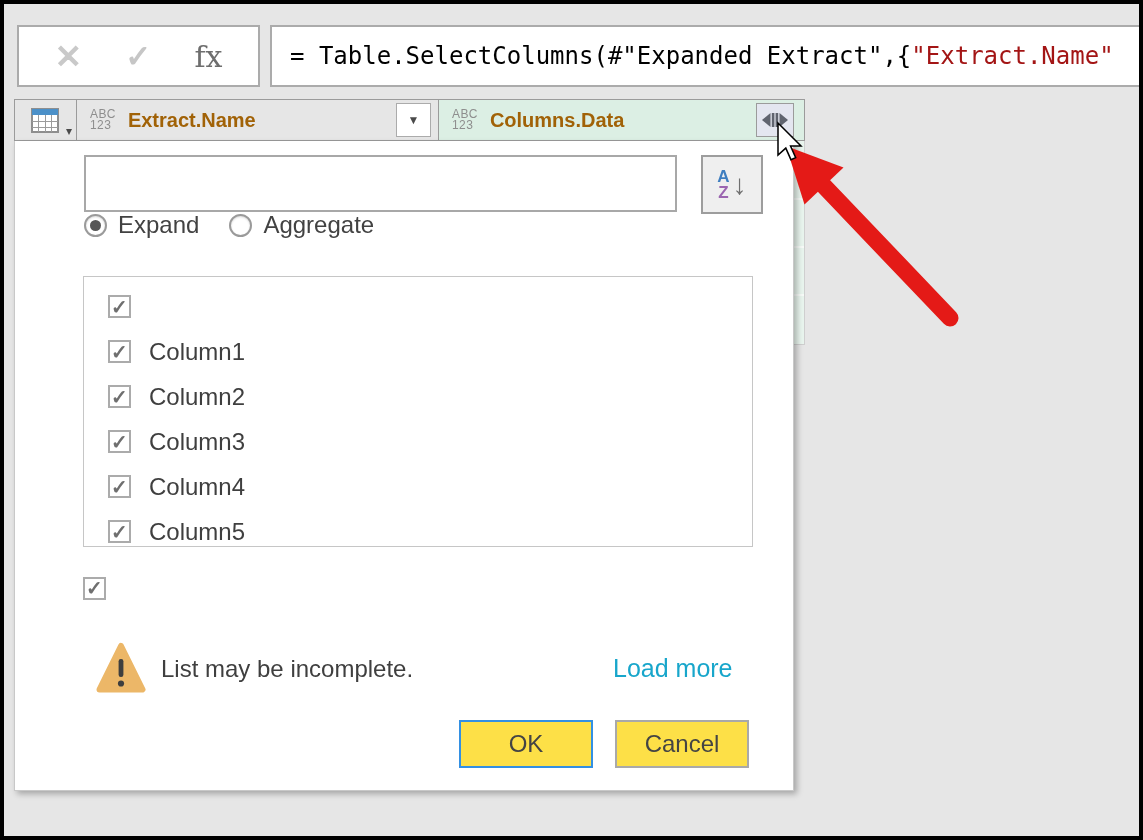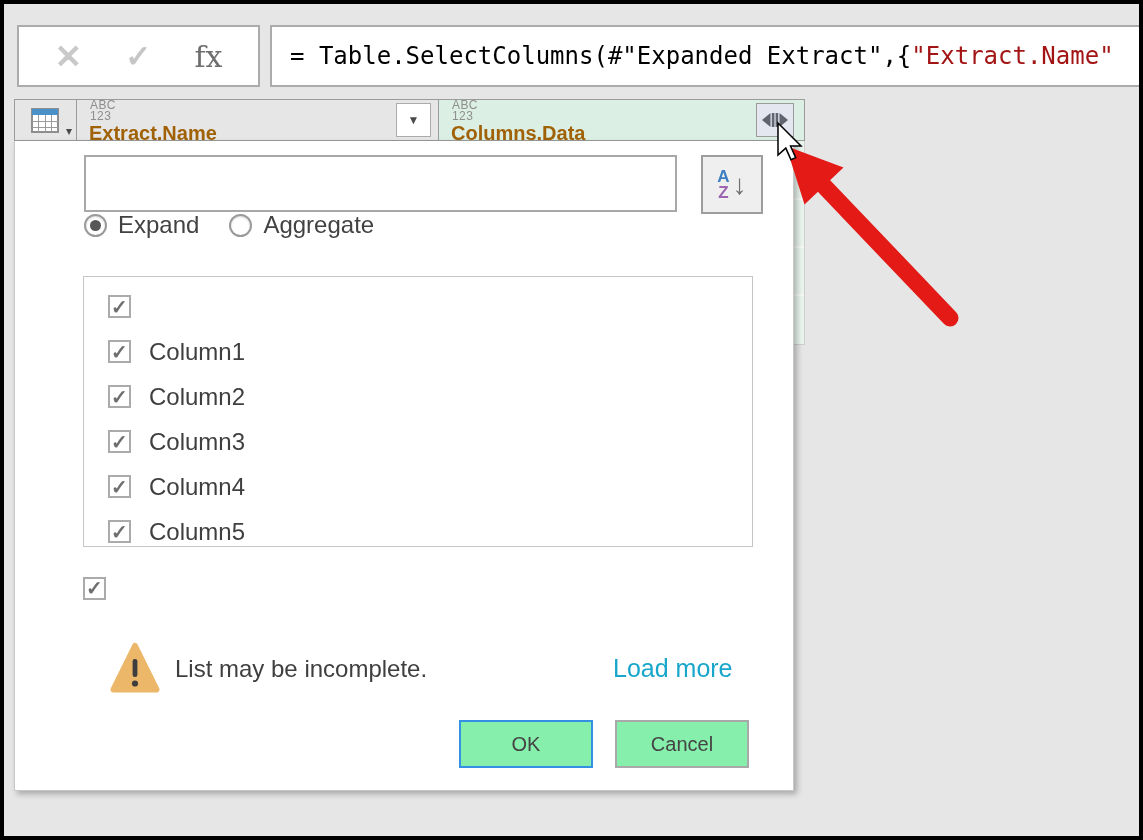--- a/index.html
+++ b/index.html
@@ -35,22 +35,22 @@
   .m-string { color:#A31515; }
 
   
   .corner-cell {
     left:14px; top:99px; width:63px; height:42px;
     background:#E6E6E6; border:1px solid #9B9B9B;
     display:flex; align-items:center; justify-content:center; z-index:8;
   }
   .corner-tri { position:absolute; right:4px; bottom:3px; font-size:12px; color:#4A4A4A; line-height:1; }
   .col-header {
-    top:99px; height:42px; display:flex; 
-    border-top:1px solid #9B9B9B; border-bottom:1px solid #9B9B9B; z-index:8;flex-direction:column;
+    top:99px; height:42px; display:flex; align-items:center;
+    border-top:1px solid #9B9B9B; border-bottom:1px solid #9B9B9B; z-index:8;
   }
   .col-name { left:77px; width:361px; background:#E6E6E6; }
   .col-data { left:438px; width:367px; background:#DCEFE4; border-left:1px solid #9B9B9B; border-right:1px solid #9B9B9B; }
   .type-icon {
     margin-left:13px; font-size:12px; line-height:11px; color:#8E8E8E;
     letter-spacing:0.4px; text-align:left;
   }
   .col-title { margin-left:12px; font-weight:bold; font-size:20px; color:#a16207; }
   .dropdown-btn {
     left:396px; top:103px; width:35px; height:34px; z-index:9;
@@ -115,27 +115,27 @@
   .list-item { height:45px; display:flex; align-items:center; padding-left:24px; }
   .checkbox {
     width:23px; height:23px; border:2px solid #ABABAB; background:#fff;
     display:flex; align-items:center; justify-content:center; flex:0 0 auto;
   }
   .checkmark { color:#6F6F6F; font-size:20px; font-weight:bold; line-height:1; }
   .item-label { margin-left:18px; font-size:24px; color:#3F3F3F; }
 
   .prefix-row { left:68px; top:432px; height:30px; display:flex; align-items:center; }
 
-  .warning-row { left:95px; top:500px; height:56px; display:flex; align-items:center; }
+  .warning-row { left:81px; top:500px; height:56px; display:flex; align-items:center; }
   .warn-text { margin-left:15px; font-size:24px; color:#3F3F3F; }
   .load-more { left:598px; top:513px; font-size:25px; color:#18A6CB; cursor:pointer; }
 
   .btn {
     height:48px; display:flex; align-items:center; justify-content:center;
-    background:#86efac; font-size:20px; color:#444; cursor:pointer;
+    background:#fde047; font-size:24px; color:#444; cursor:pointer;
   }
   .ok-btn { left:444px; top:579px; width:134px; border:2px solid #3390E3; }
   .cancel-btn { left:600px; top:579px; width:134px; border:2px solid #A9A9A9; }
 
   
   .overlay { left:0; top:0; width:1143px; height:840px; pointer-events:none; }
   .arrow-overlay { z-index:50; }
   .cursor-overlay { z-index:60; }
 </style>
 </head>

